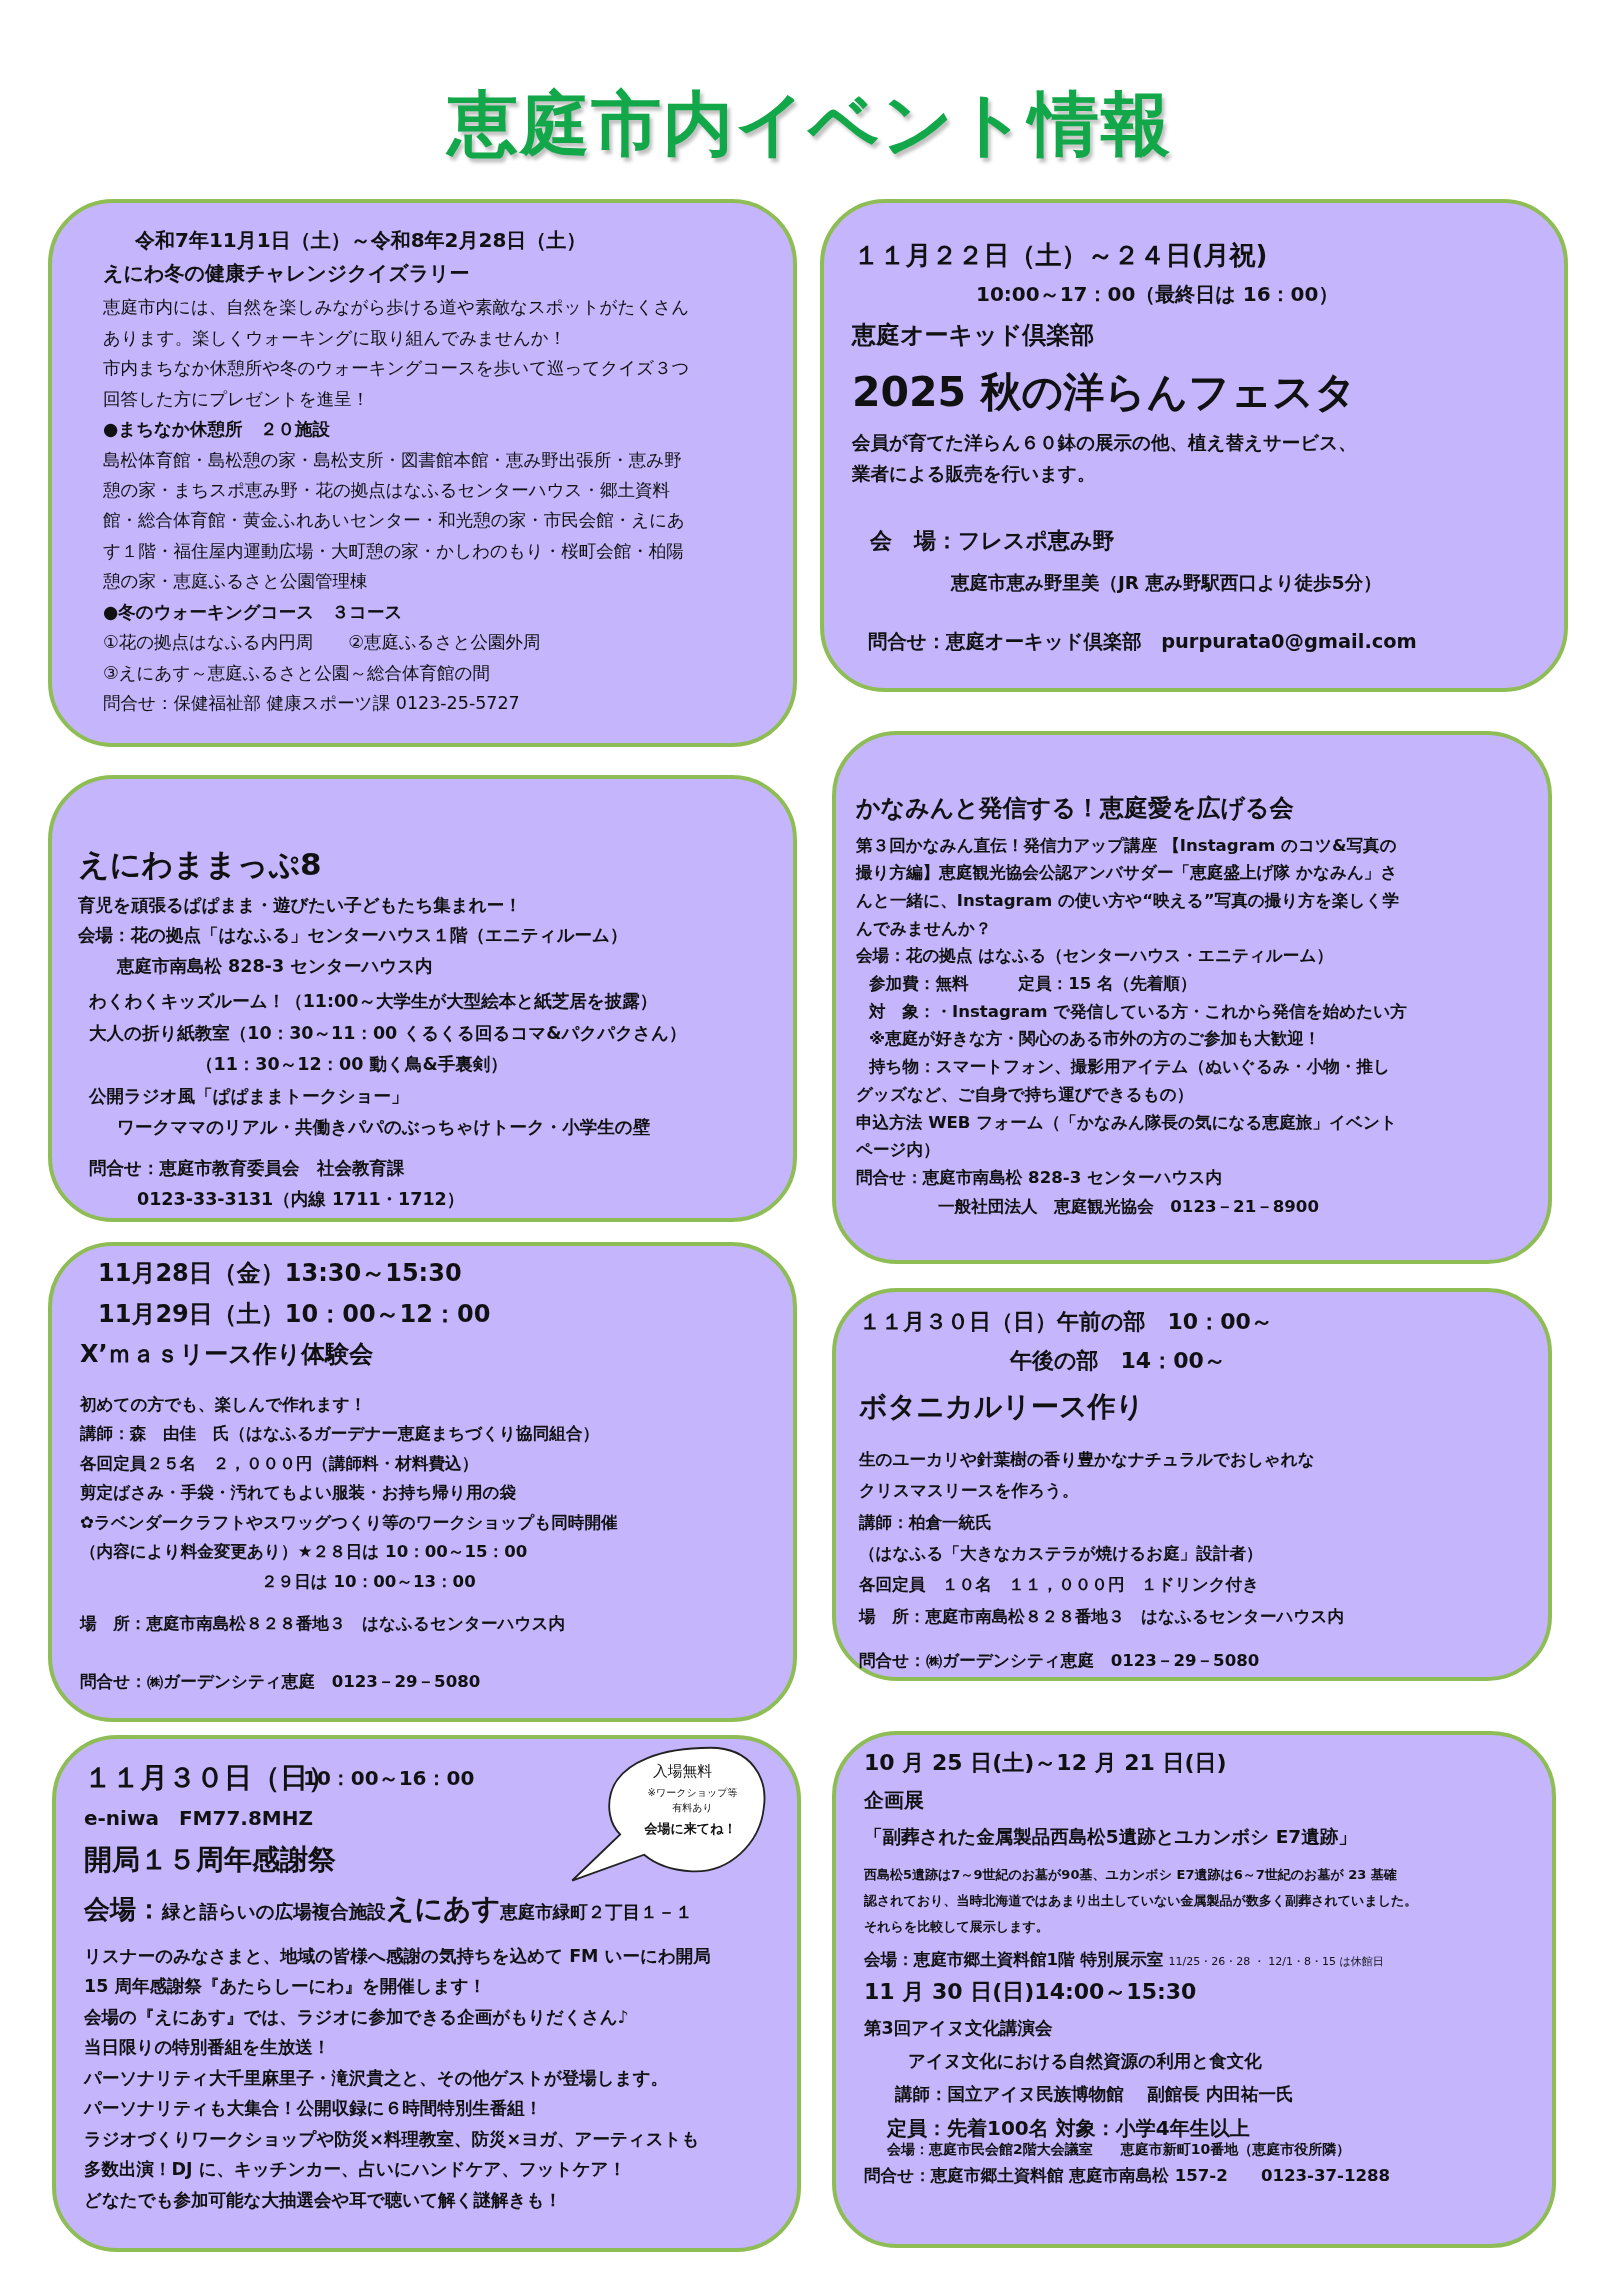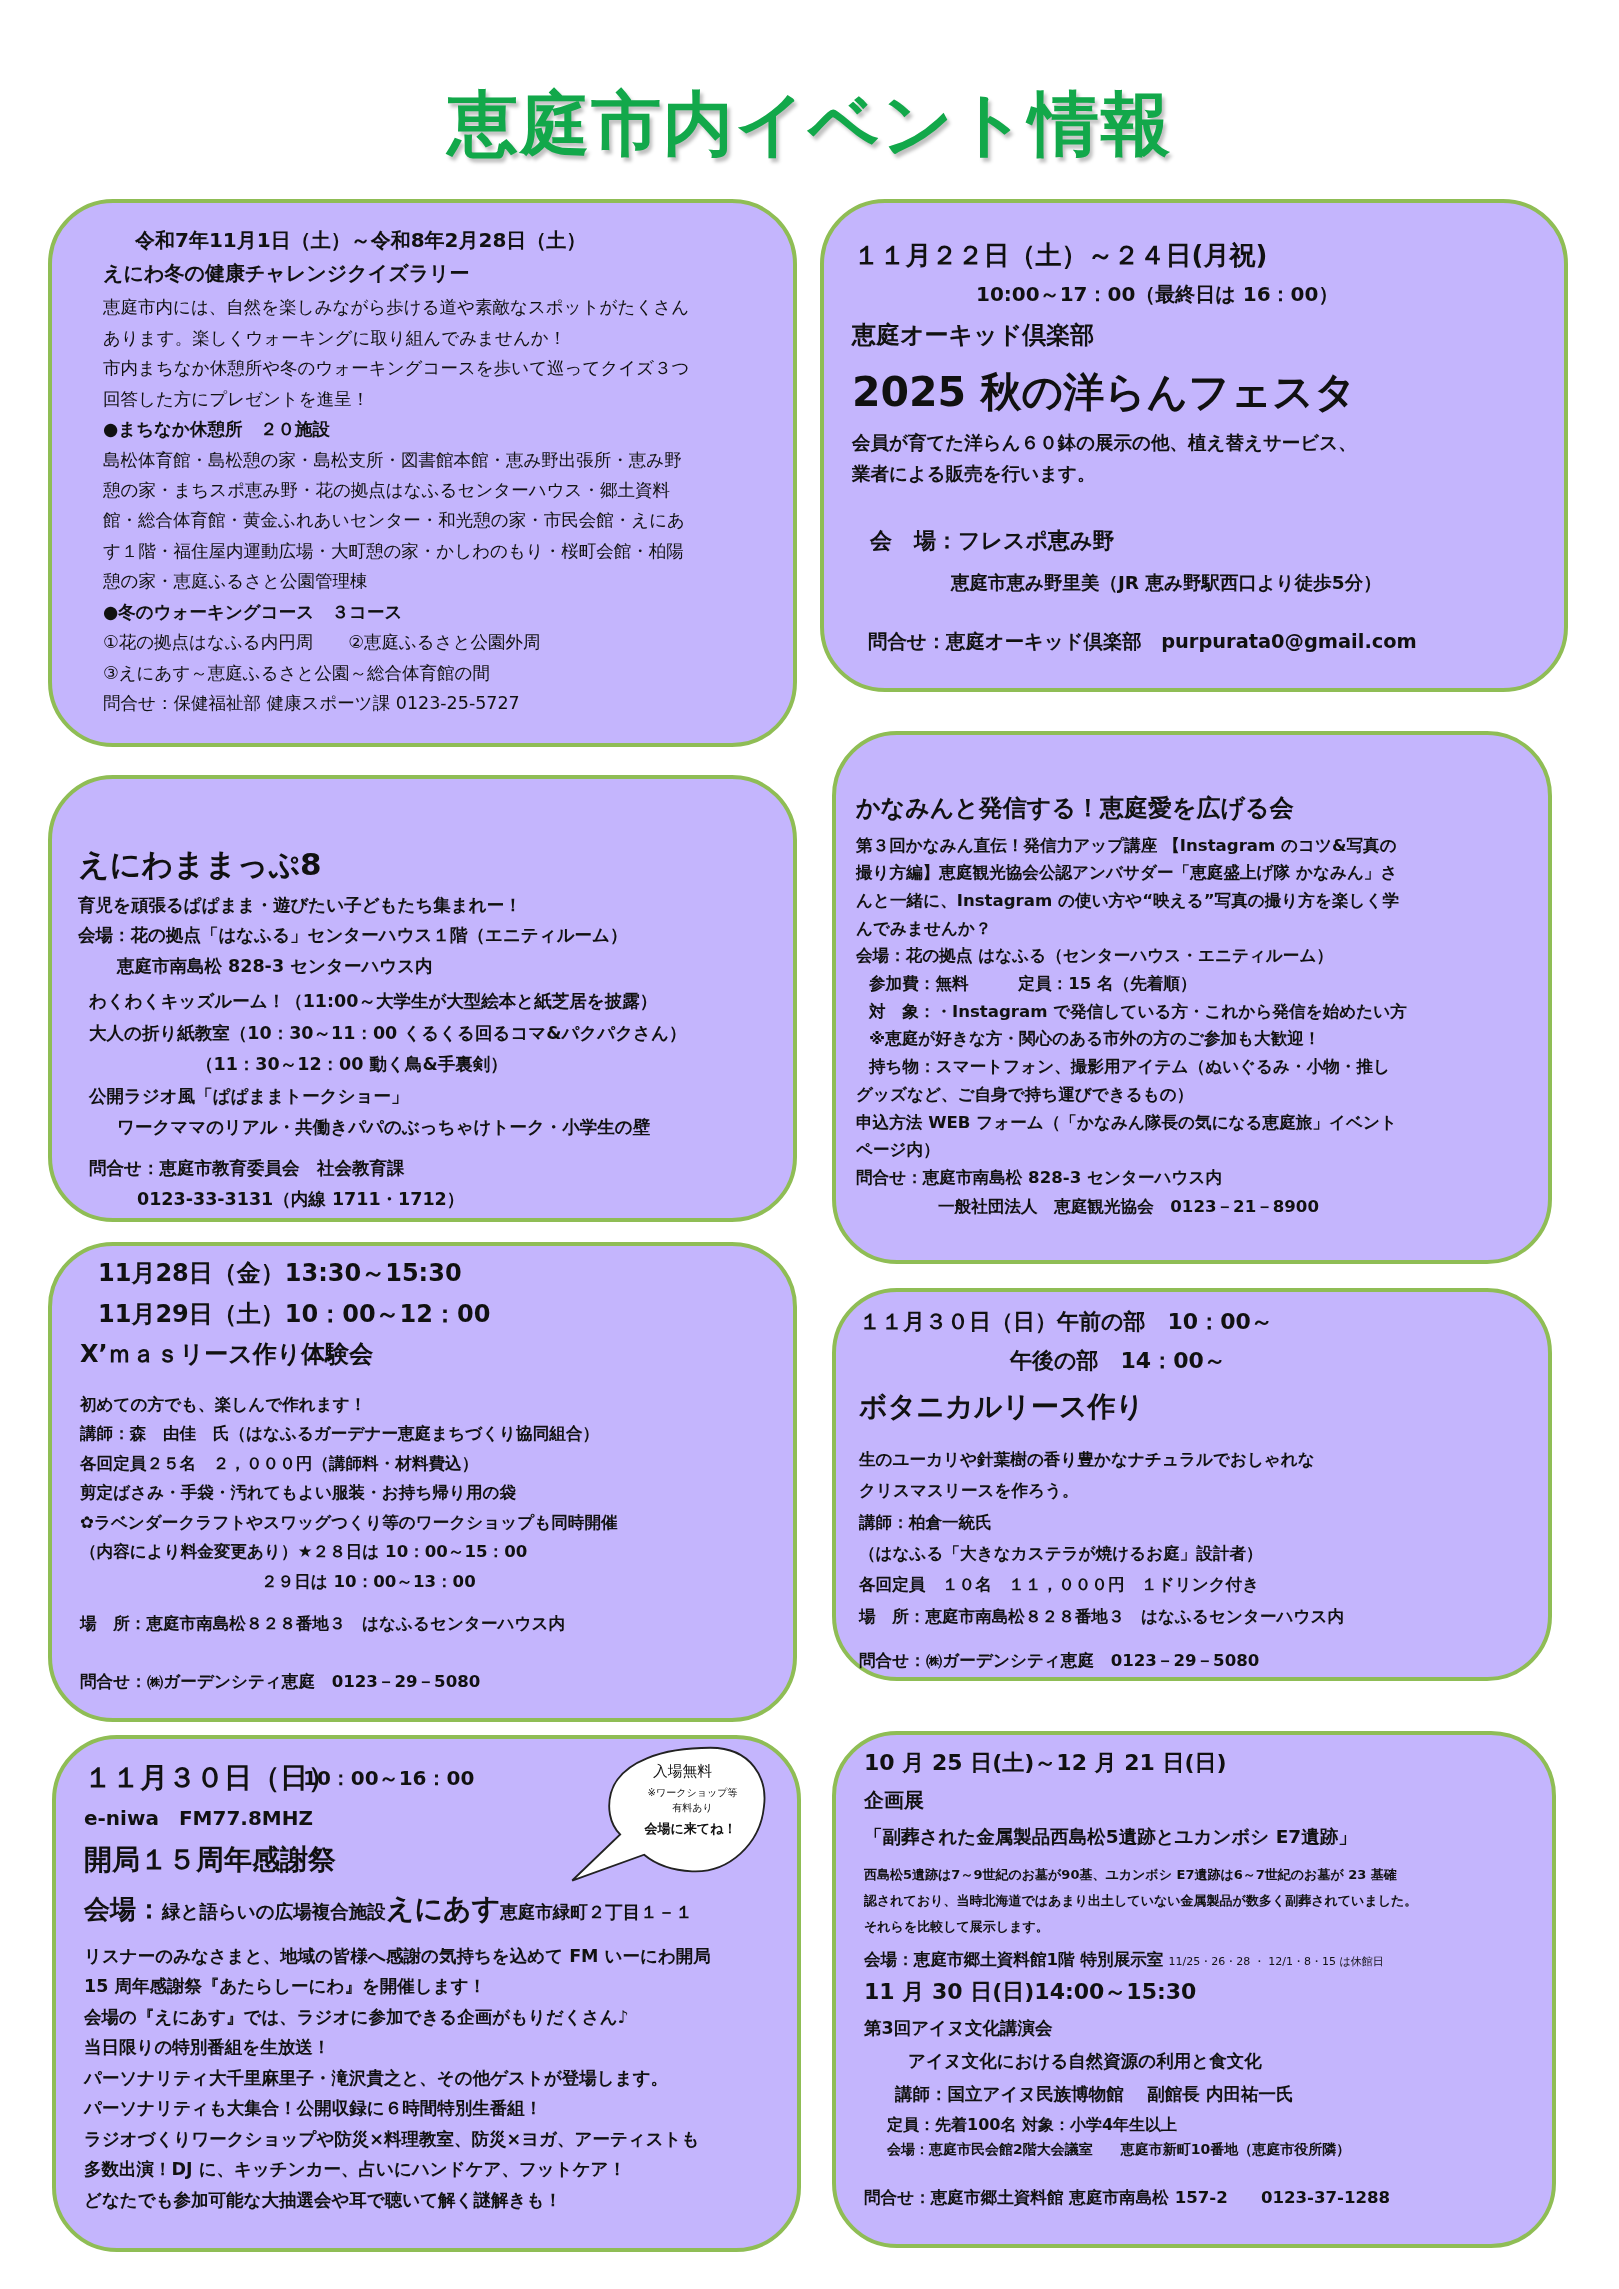--- a/index.html
+++ b/index.html
@@ -167,18 +167,18 @@
     <div class="ln b" style="left:28px; top:157px; font-size:13px;">認されており、当時北海道ではあまり出土していない金属製品が数多く副葬されていました。</div>
     <div class="ln b" style="left:28px; top:183px; font-size:13px;">それらを比較して展示します。</div>
     <div class="ln b" style="left:28px; top:214px;">
       <span class="s18">会場：恵庭市郷土資料館1階 特別展示室</span>
       <span style="font-size:11px; font-weight:normal;">11/25・26・28 ・ 12/1・8・15 は休館日</span>
     </div>
     <div class="ln b s24" style="left:28px; top:242px;">11 月 30 日(日)14:00～15:30</div>
     <div class="ln b s19" style="left:28px; top:281px;">第3回アイヌ文化講演会</div>
     <div class="ln b s19" style="left:72px; top:314px;">アイヌ文化における自然資源の利用と食文化</div>
     <div class="ln b s19" style="left:59px; top:347px;">講師：国立アイヌ民族博物館　 副館長 内田祐一氏</div>
-    <div class="ln b" style="left:51px; top:380px; font-size:16px;">定員：先着100名 対象：小学4年生以上</div>
+    <div class="ln b" style="left:51px; top:380px; font-size:20px;">定員：先着100名 対象：小学4年生以上</div>
     <div class="ln b" style="left:51px; top:406px; font-size:14px;">会場：恵庭市民会館2階大会議室　　恵庭市新町10番地（恵庭市役所隣）</div>
-    <div class="ln b s18" style="left:28px; top:452px;">問合せ：恵庭市郷土資料館 恵庭市南島松 157-2　　0123-37-1288</div>
+    <div class="ln b s18" style="left:28px; top:430px;">問合せ：恵庭市郷土資料館 恵庭市南島松 157-2　　0123-37-1288</div>
   </div>
 </div>
 
 
 </body></html>

